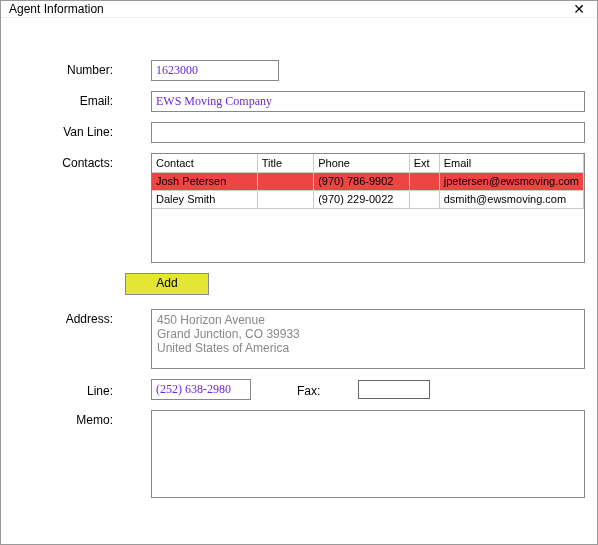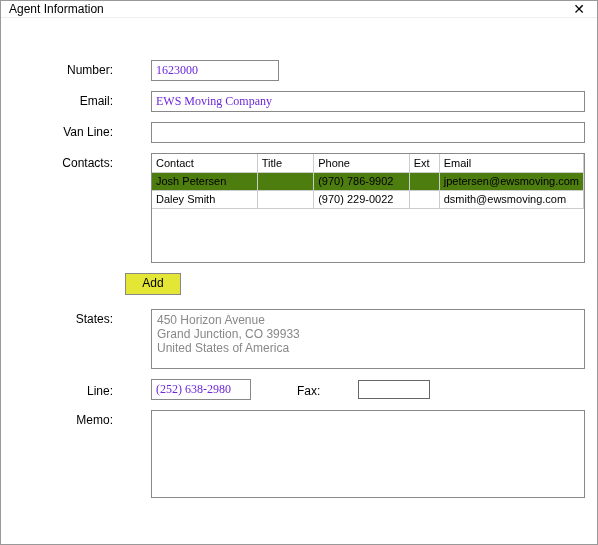--- a/index.html
+++ b/index.html
@@ -82,35 +82,35 @@
   border-right: 1px solid #ccc;
   border-bottom: 1px solid #ccc;
   text-align: left;
   font-weight: normal;
   padding: 2px 4px;
   height: 18px;
   white-space: nowrap;
   overflow: hidden;
 }
 table.contacts th { background: #fff; color: #000; }
-table.contacts tr.selrow td { background: #4d7c0f; }
+table.contacts tr.selrow td { background: #ef4444; }
 .col-contact { width: 148px; }
 .col-title   { width: 100px; }
 .col-phone   { width: 114px; }
 .col-ext     { width: 38px; }
 .col-email   { width: auto; }
 .btnrow {
   display: flex;
   gap: 14px;
   padding-left: 68px;
   margin-top: 8px;
   margin-bottom: 14px;
 }
 .btn {
-  width: 56px;
+  width: 84px;
   height: 22px;
   border: 1px solid #888;
   background: #e6e6e6;
   font-size: 12px;
   text-align: center;
   line-height: 18px;
   cursor: default;
 }
 .btn.add { background: #e3e634; }
 .textarea {
@@ -218,21 +218,21 @@
           </tbody>
         </table>
       </div>
     </div>
 
     <div class="btnrow">
       <div class="btn add">Add</div>
     </div>
 
     <div class="row">
-      <div class="lbl">States:</div>
+      <div class="lbl">Address:</div>
       <div class="textarea">450 Horizon Avenue
 Grand Junction, CO 39933
 United States of America</div>
     </div>
 
     <div class="row phone-row" style="align-items:center;">
       <div class="lbl">Line:</div>
       <input class="inp-md" readonly="" value="(252) 638-2980" style="">
       <div class="lbl2">Fax:</div>
       <input class="inp-fax" value="" style="">

